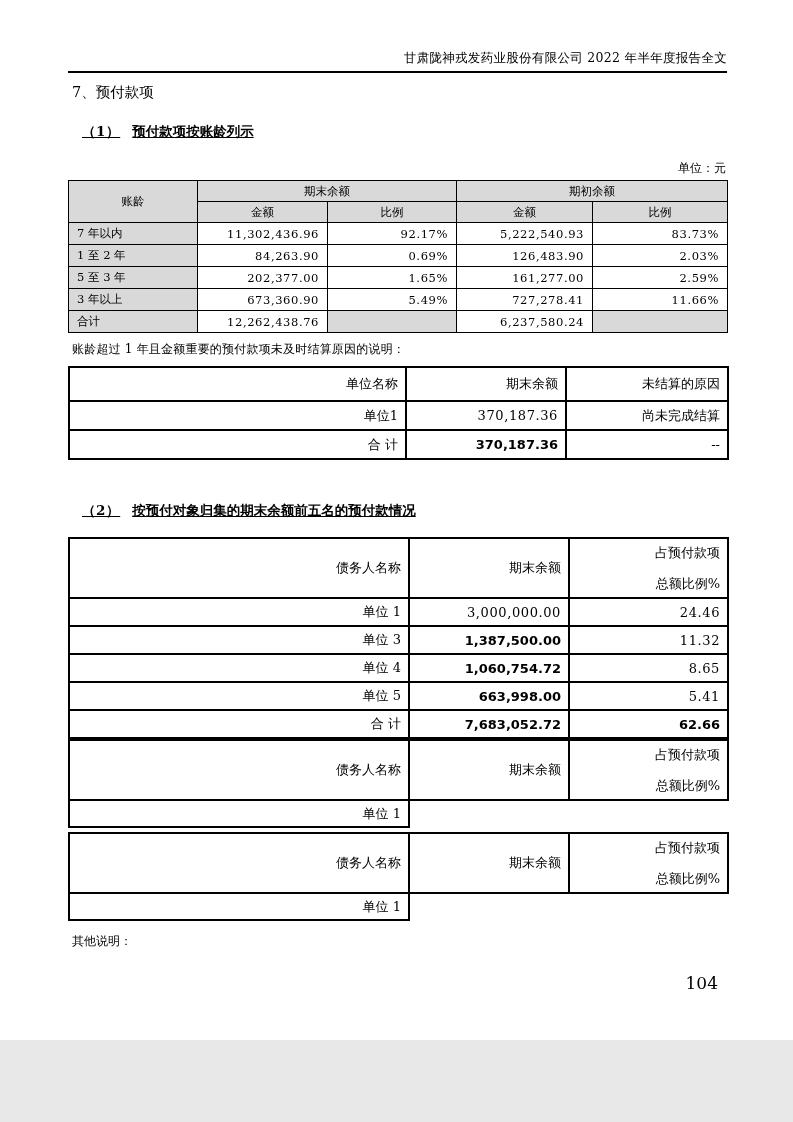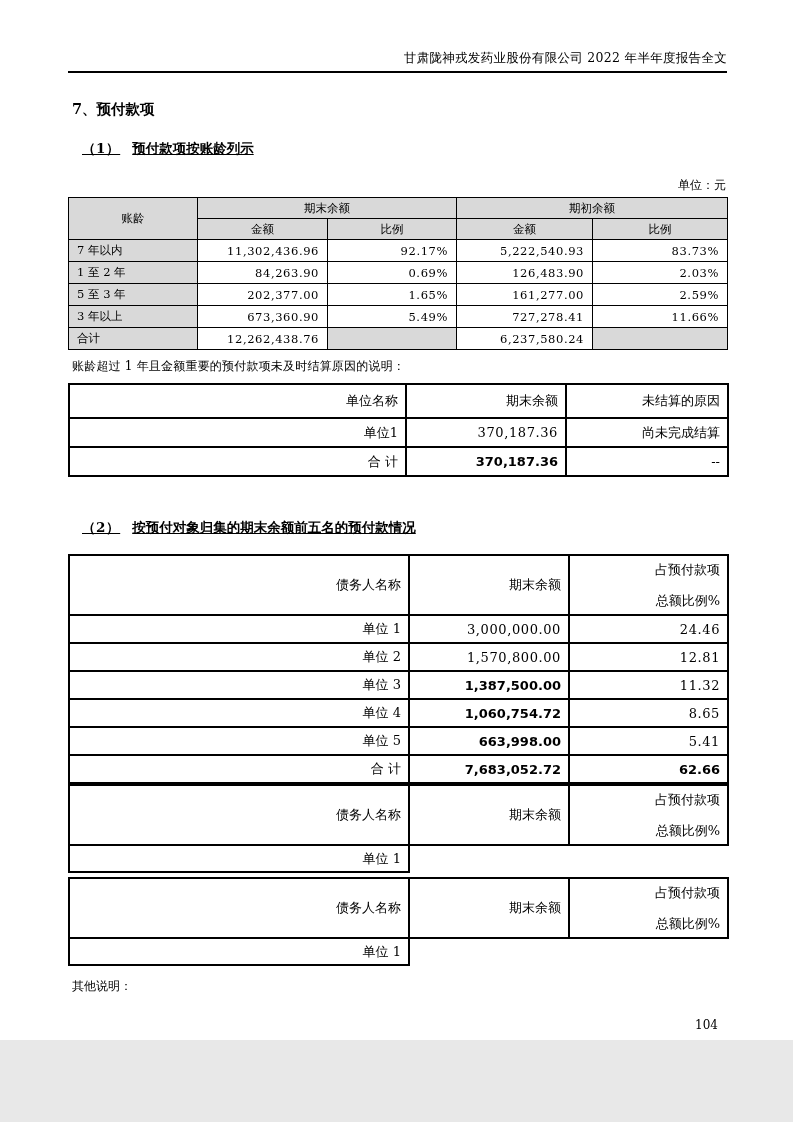--- a/index.html
+++ b/index.html
@@ -11,21 +11,21 @@
   }
   .content { position:absolute; left:68px; top:0; width:659px; }
 
   .doc-header {
     padding-top:50px; padding-bottom:4px;
     text-align:right; font-size:12.5px;
     border-bottom:2px solid #000;
     letter-spacing:0.3px;
   }
 
-  .h1 { margin:27px 0 0 4px; font-size:14.5px; font-weight:bold; }
+  .h1 { margin:10px 0 0 4px; font-size:14.5px; font-weight:normal; }
   .h2 { margin:21px 0 0 14px; font-size:13.5px; font-weight:bold;text-decoration:underline; }
   .h2 .num { margin-right:12px; }
   .h2b { margin-top:42px; }
 
   .unit-line { text-align:right; font-size:12px; margin:19px 1px 3px 0; }
 
   table { border-collapse:collapse; width:659px; table-layout:fixed; }
 
   
   .t1 td { border:1px solid #000; font-size:11.5px; padding:0 8px; overflow:hidden; }
@@ -55,21 +55,21 @@
     font-family:"DejaVu Sans","Liberation Sans",sans-serif;
     font-weight:bold; font-size:11.8px; letter-spacing:0;
   }
 
   
   .t4 td.open { border-left:none; border-right:none; border-bottom:none; }
   .t4 { margin-top:0; }
   .t4 + .t4 { margin-top:4px; }
 
   .other-notes { font-size:12px; margin:12px 0 0 4px; }
-  .pageno { text-align:right; font-size:12px; margin-top:23px; padding-right:9px; }
+  .pageno { text-align:right; font-size:17px; margin-top:23px; padding-right:9px; }
 </style>
 </head>
 <body>
 
 <div class="page">
   <div class="content">
 
     <div class="doc-header">
       <span>甘肃陇神戎发药业股份有限公司 2022 年半年度报告全文</span>
     </div>
@@ -191,25 +191,20 @@
           </td>
         </tr>
       </thead>
       <tbody>
         <tr>
           <td class="l">单位 1</td>
           <td class="c num">3,000,000.00</td>
           <td class="c num">24.46</td>
         </tr>
         <tr>
-          <td class="l">单位 2</td>
-          <td class="c num">1,570,800.00</td>
-          <td class="c num">12.81</td>
-        </tr>
-        <tr>
           <td class="l">单位 3</td>
           <td class="c b">1,387,500.00</td>
           <td class="c num">11.32</td>
         </tr>
         <tr>
           <td class="l">单位 4</td>
           <td class="c b">1,060,754.72</td>
           <td class="c num">8.65</td>
         </tr>
         <tr>

